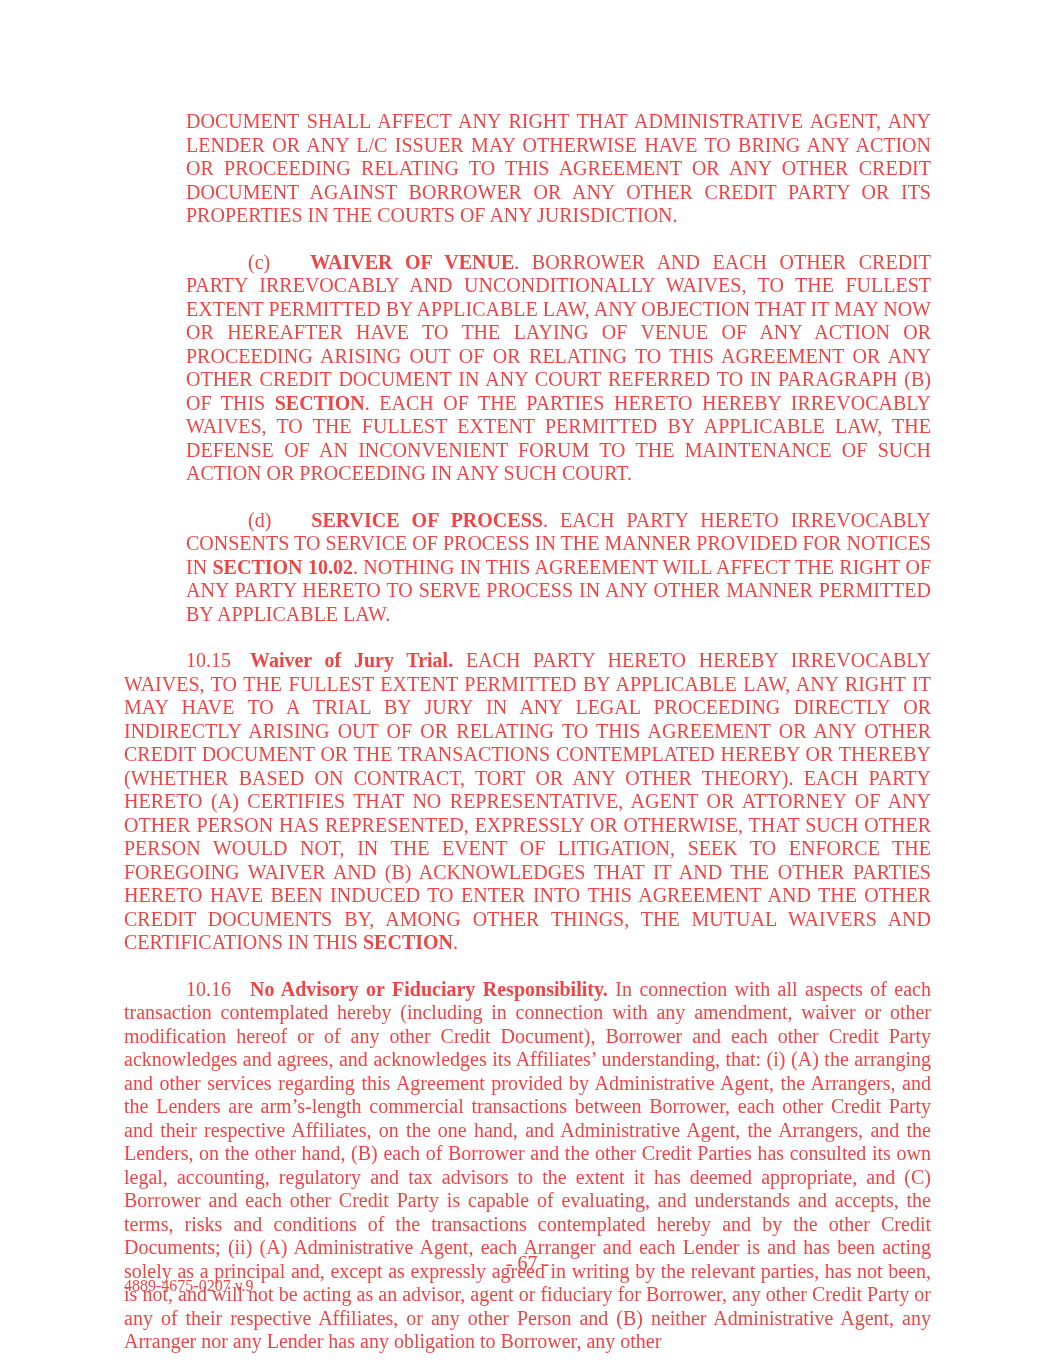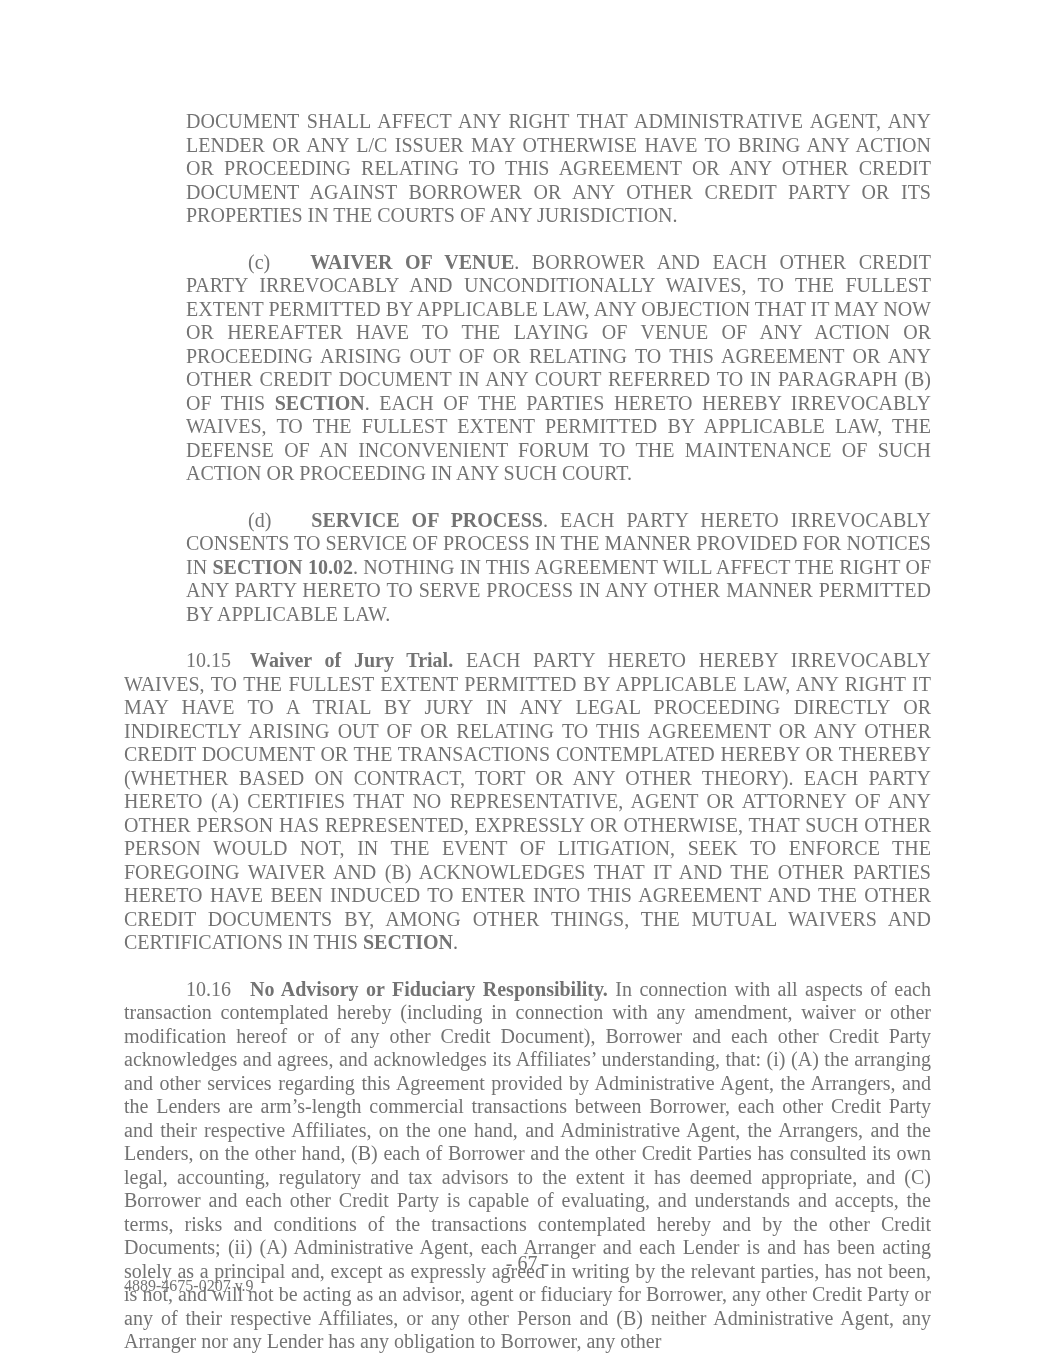--- a/index.html
+++ b/index.html
@@ -5,21 +5,21 @@
   html, body {
     margin: 0;
     padding: 0;
     background: #ffffff;
   }
   .page {
     position: relative;
     width: 1055px;
     height: 1365px;
     background: #ffffff;
-    color: #737373;
+    color: #ef4444;
     font-family: "Liberation Serif", serif;
     overflow: hidden;
   }
   .content {
     position: absolute;
     left: 124px;
     right: 124px;
     top: 110px;
   }
   p.para {

